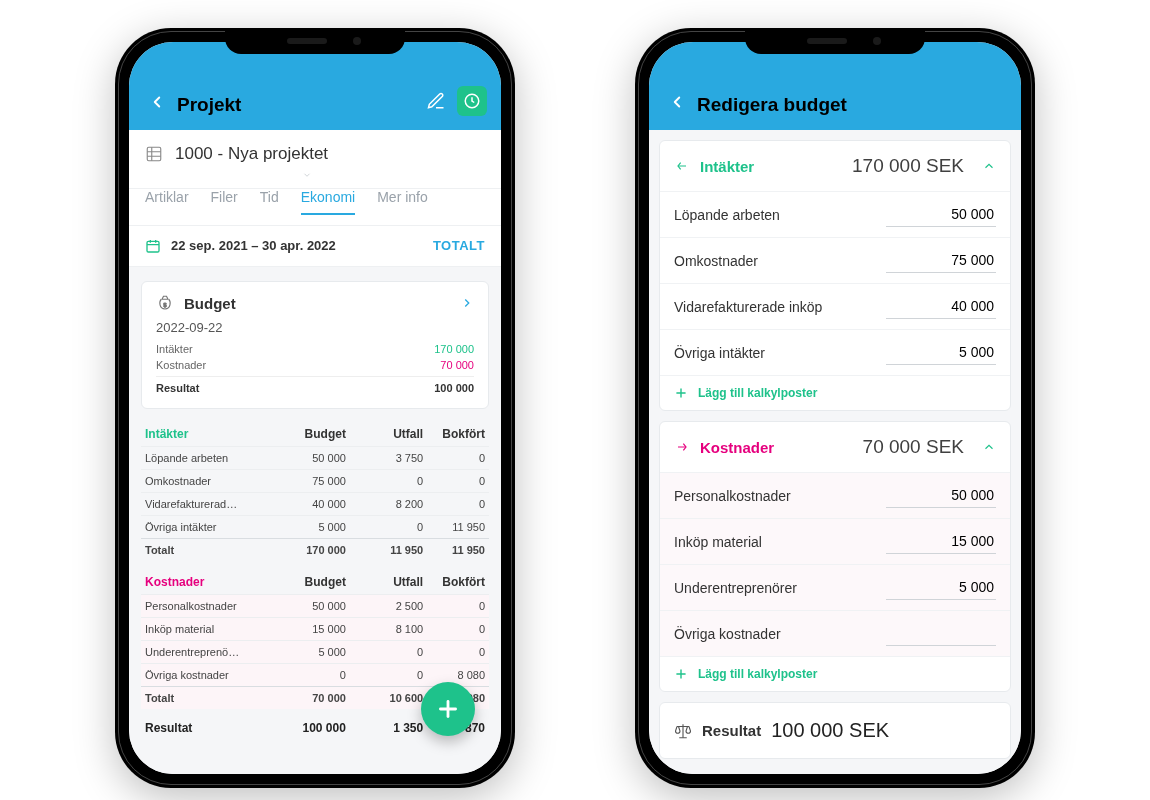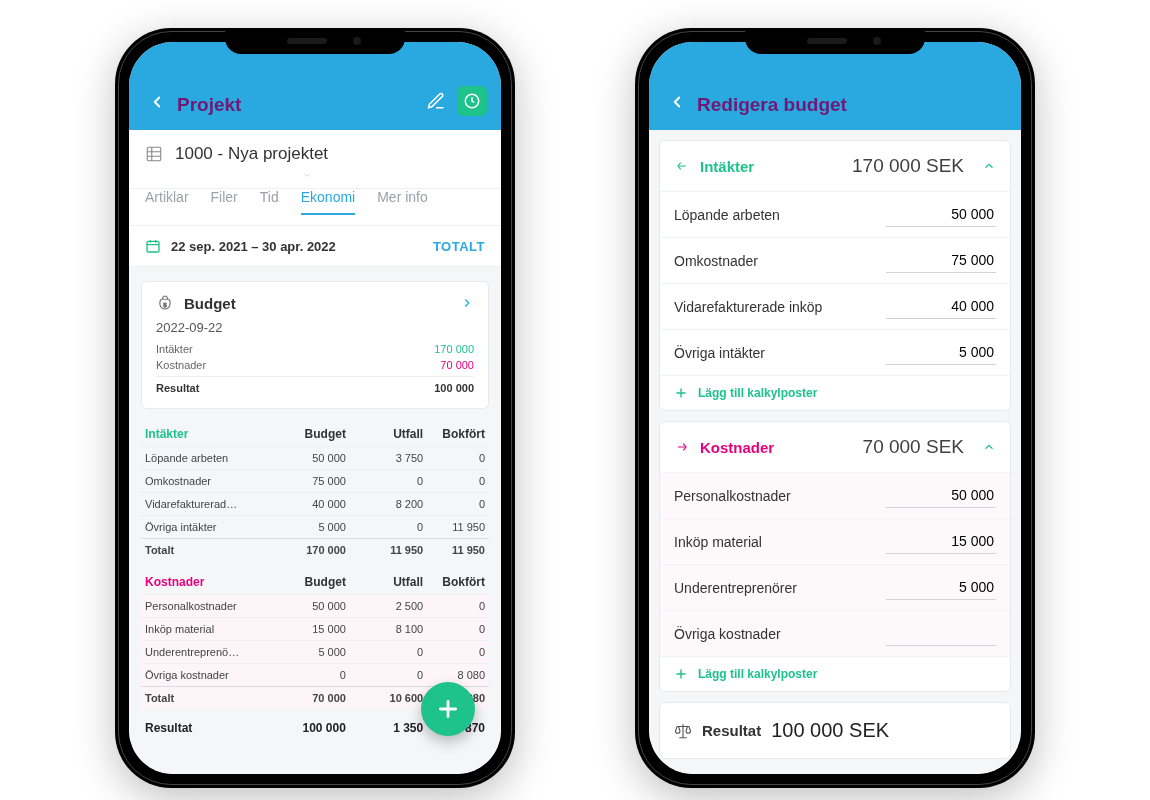--- a/index.html
+++ b/index.html
@@ -9,39 +9,39 @@
 
   
   .phone { width: 400px; height: 760px; background: #000; border-radius: 56px; padding: 14px; position: relative; box-shadow: 0 10px 40px rgba(0,0,0,.25); }
   .phone::before { content:""; position:absolute; inset:3px; border-radius:53px; border:1px solid #444; pointer-events:none;}
   .screen { width: 100%; height: 100%; background: #f5f6f8; border-radius: 44px; overflow: hidden; position: relative; }
   .notch { position: absolute; top: 0; left: 50%; transform: translateX(-50%); width: 180px; height: 26px; background: #000; border-bottom-left-radius: 16px; border-bottom-right-radius: 16px; z-index: 50; }
   .notch .dot{position:absolute;top:9px;right:44px;width:8px;height:8px;border-radius:50%;background:#1a1a1a;}
   .notch .bar{position:absolute;top:10px;left:62px;width:40px;height:6px;border-radius:4px;background:#1a1a1a;}
 
   
-  .topbar { background: #29a9e0; height: 88px; display:flex; align-items:flex-end; padding: 0 14px 14px 14px; color:#701a75; }
+  .topbar { background: #29a9e0; height: 88px; display:flex; align-items:flex-end; padding: 0 14px 14px 14px; color:#000000; }
   .topbar .back { width:28px;height:28px;display:flex;align-items:center;justify-content:center;}
   .topbar .title { font-size: 19px; font-weight:600; margin-left:6px; flex:1;}
   .topbar .ic { width:30px;height:30px; display:flex;align-items:center;justify-content:center; margin-left:6px;}
   .topbar .clock{background:#1ec28b;border-radius:6px;}
 
   .content { height: calc(100% - 88px); overflow:hidden; background:#f5f6f8; }
 
   
   .projhead { background:#fff; padding:14px 32px 4px 16px; border-bottom:1px solid #eef0f2;}
   .projhead .row1{display:flex;align-items:center;gap:12px;}
   .projhead .name{font-size:17px;color:#333;}
   .projhead .chev{display:flex;justify-content:center;padding:6px 0 4px;color:#c8ccd0;}
 
   .tabs { display:flex; gap:22px; padding:0 16px 10px 16px; font-size:14px; color:#9aa2aa; background:#fff;}
   .tabs .tab{padding-bottom:8px;}
   .tabs .tab.active{color:#29a9e0;font-weight:400;border-bottom:2px solid #29a9e0;}
 
-  .daterow{display:flex;align-items:center;gap:10px;padding:12px 16px;background:#fff;border-top:1px solid #eef0f2;border-bottom:1px solid #eef0f2;font-size:13px;font-weight:600;color:#333;}
+  .daterow{display:flex;gap:10px;padding:12px 16px;background:#fff;border-top:1px solid #eef0f2;border-bottom:1px solid #eef0f2;font-size:13px;font-weight:600;color:#333;}
   .daterow .spacer{flex:1;}
   .daterow .totalt{color:#29a9e0;letter-spacing:.5px;}
 
   .budgetcard{margin:14px 12px 10px 12px;background:#fff;border:1px solid #e7eaed;border-radius:6px;padding:12px 14px;}
   .budgetcard .top{display:flex;align-items:center;gap:10px;}
   .budgetcard .top .lbl{font-size:15px;font-weight:600;color:#333;flex:1;}
   .budgetcard .date{font-size:13px;color:#555;margin-top:8px;padding-bottom:6px;}
   .budgetcard .sumrow{display:flex;justify-content:space-between;font-size:11px;color:#666;padding:2px 0;}
   .budgetcard .sumrow .v{font-variant-numeric:tabular-nums;}
   .budgetcard .intv{color:#1ec28b;}

